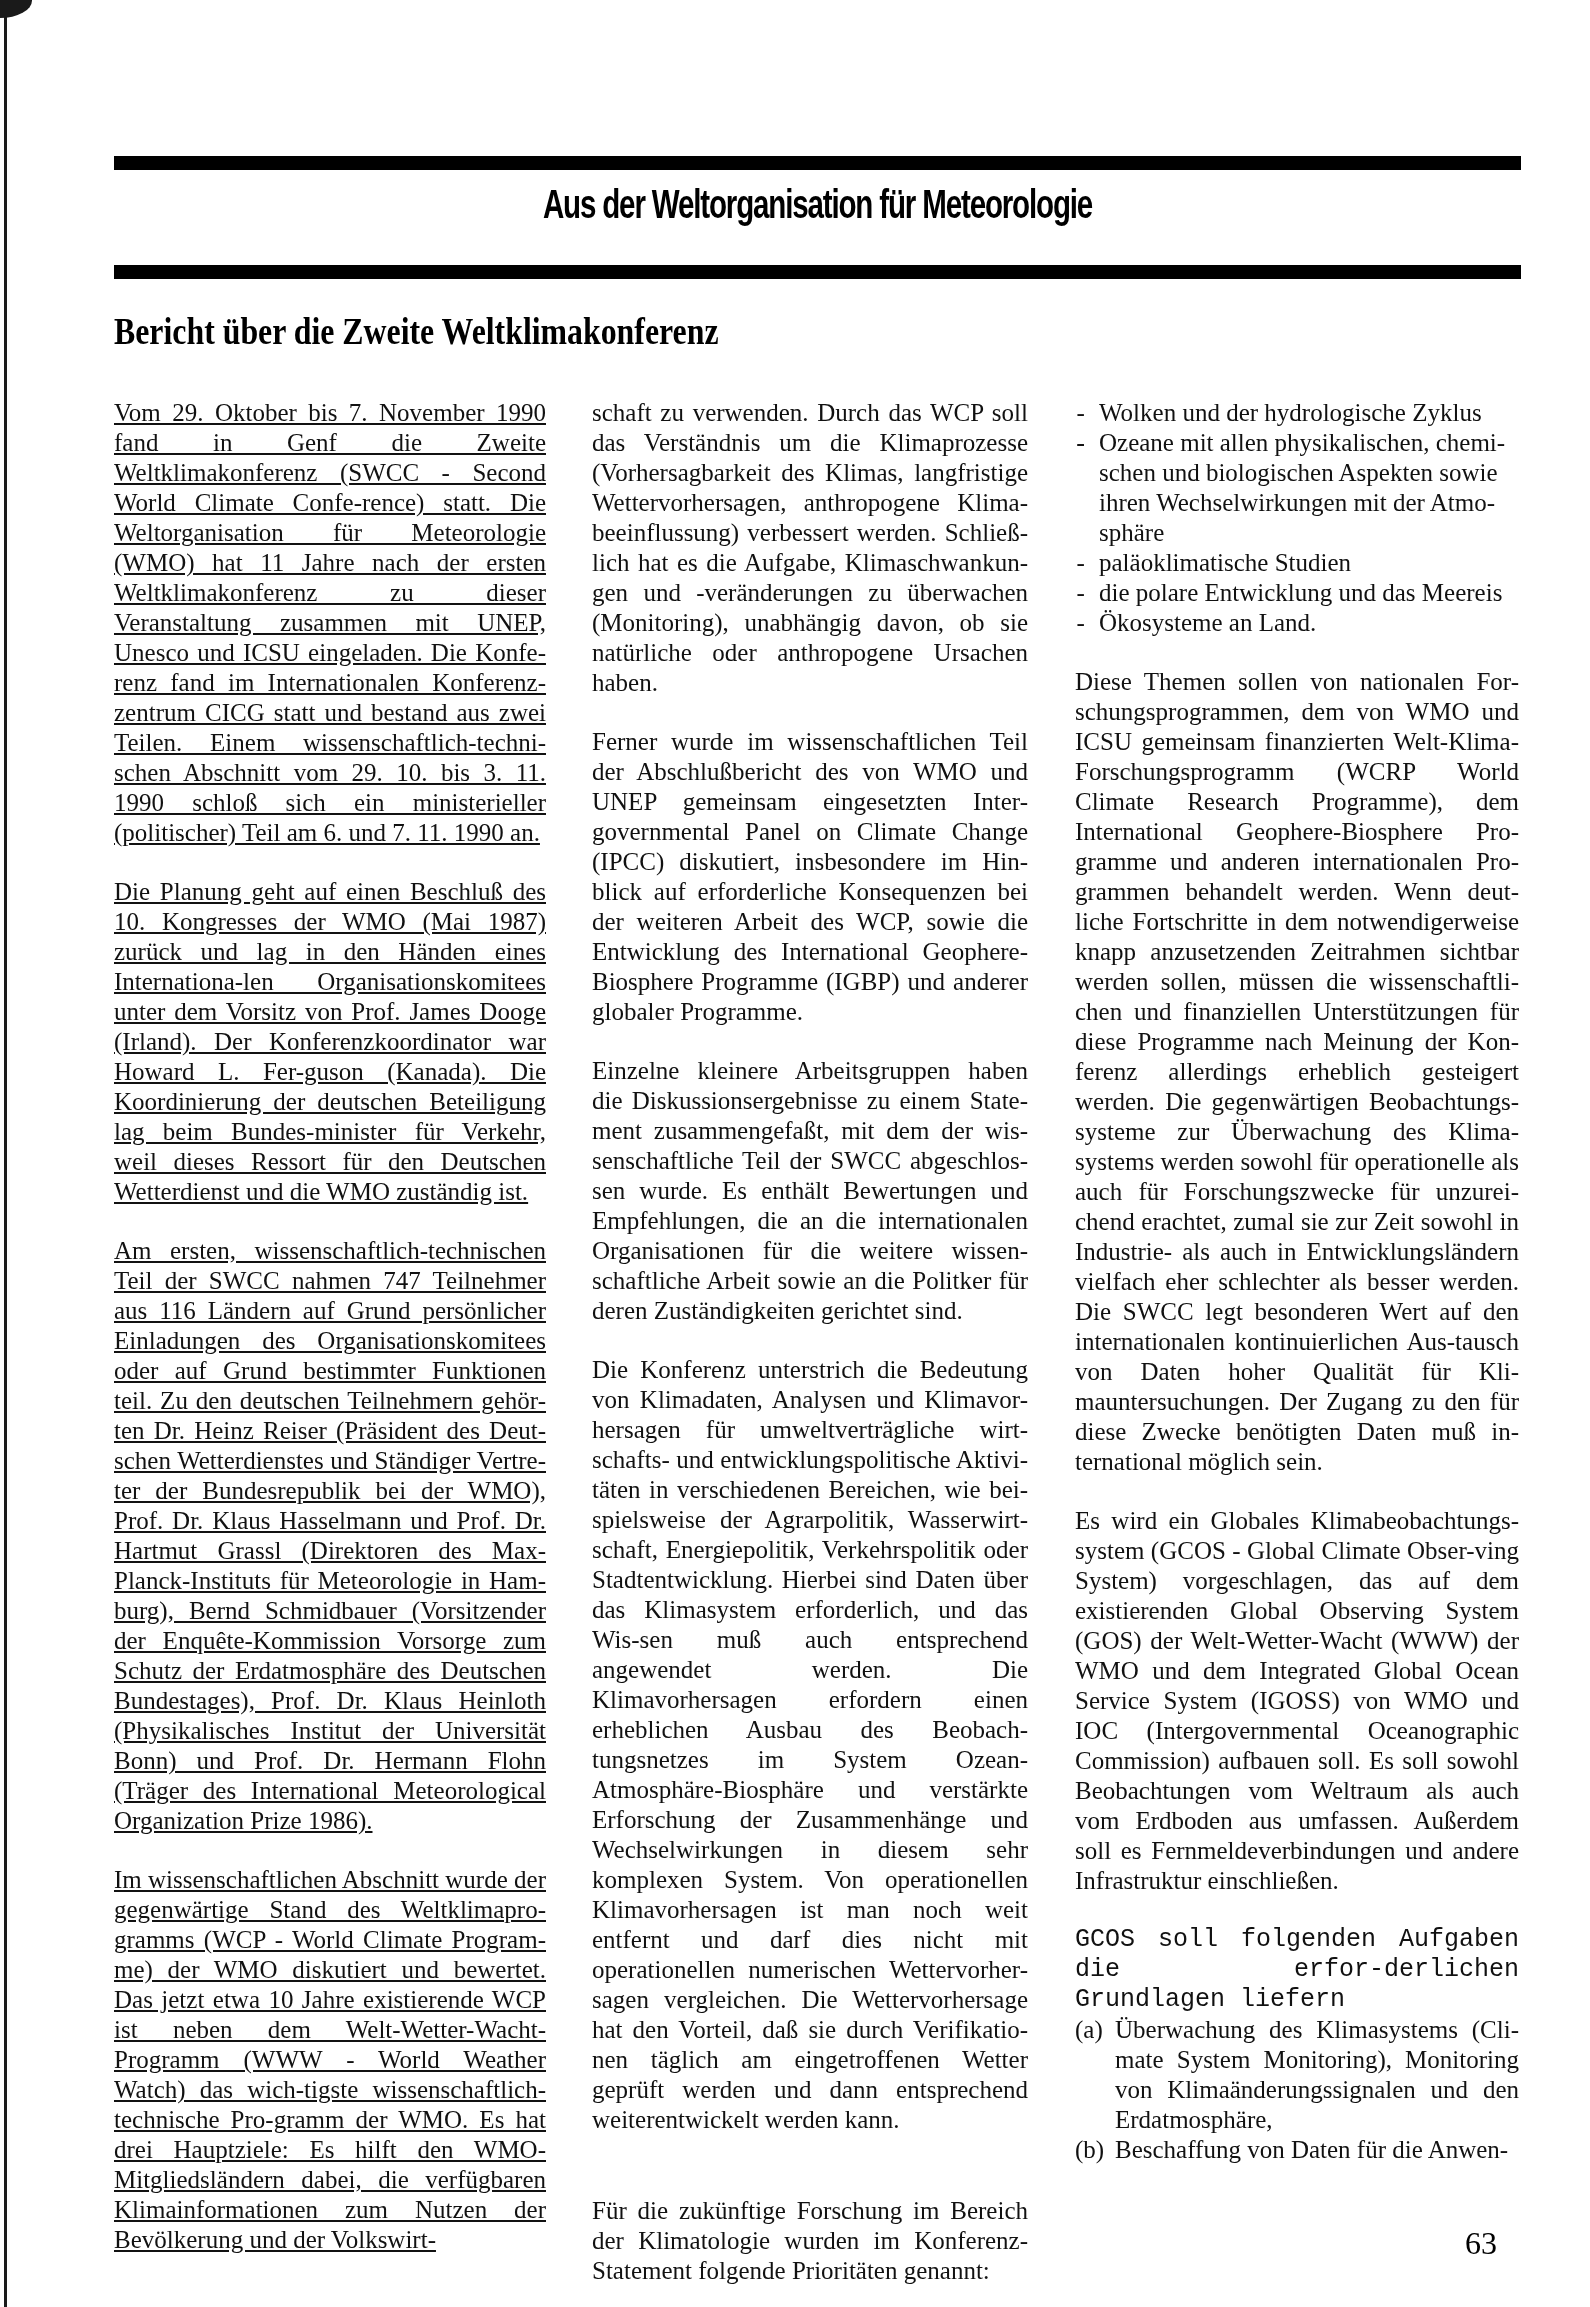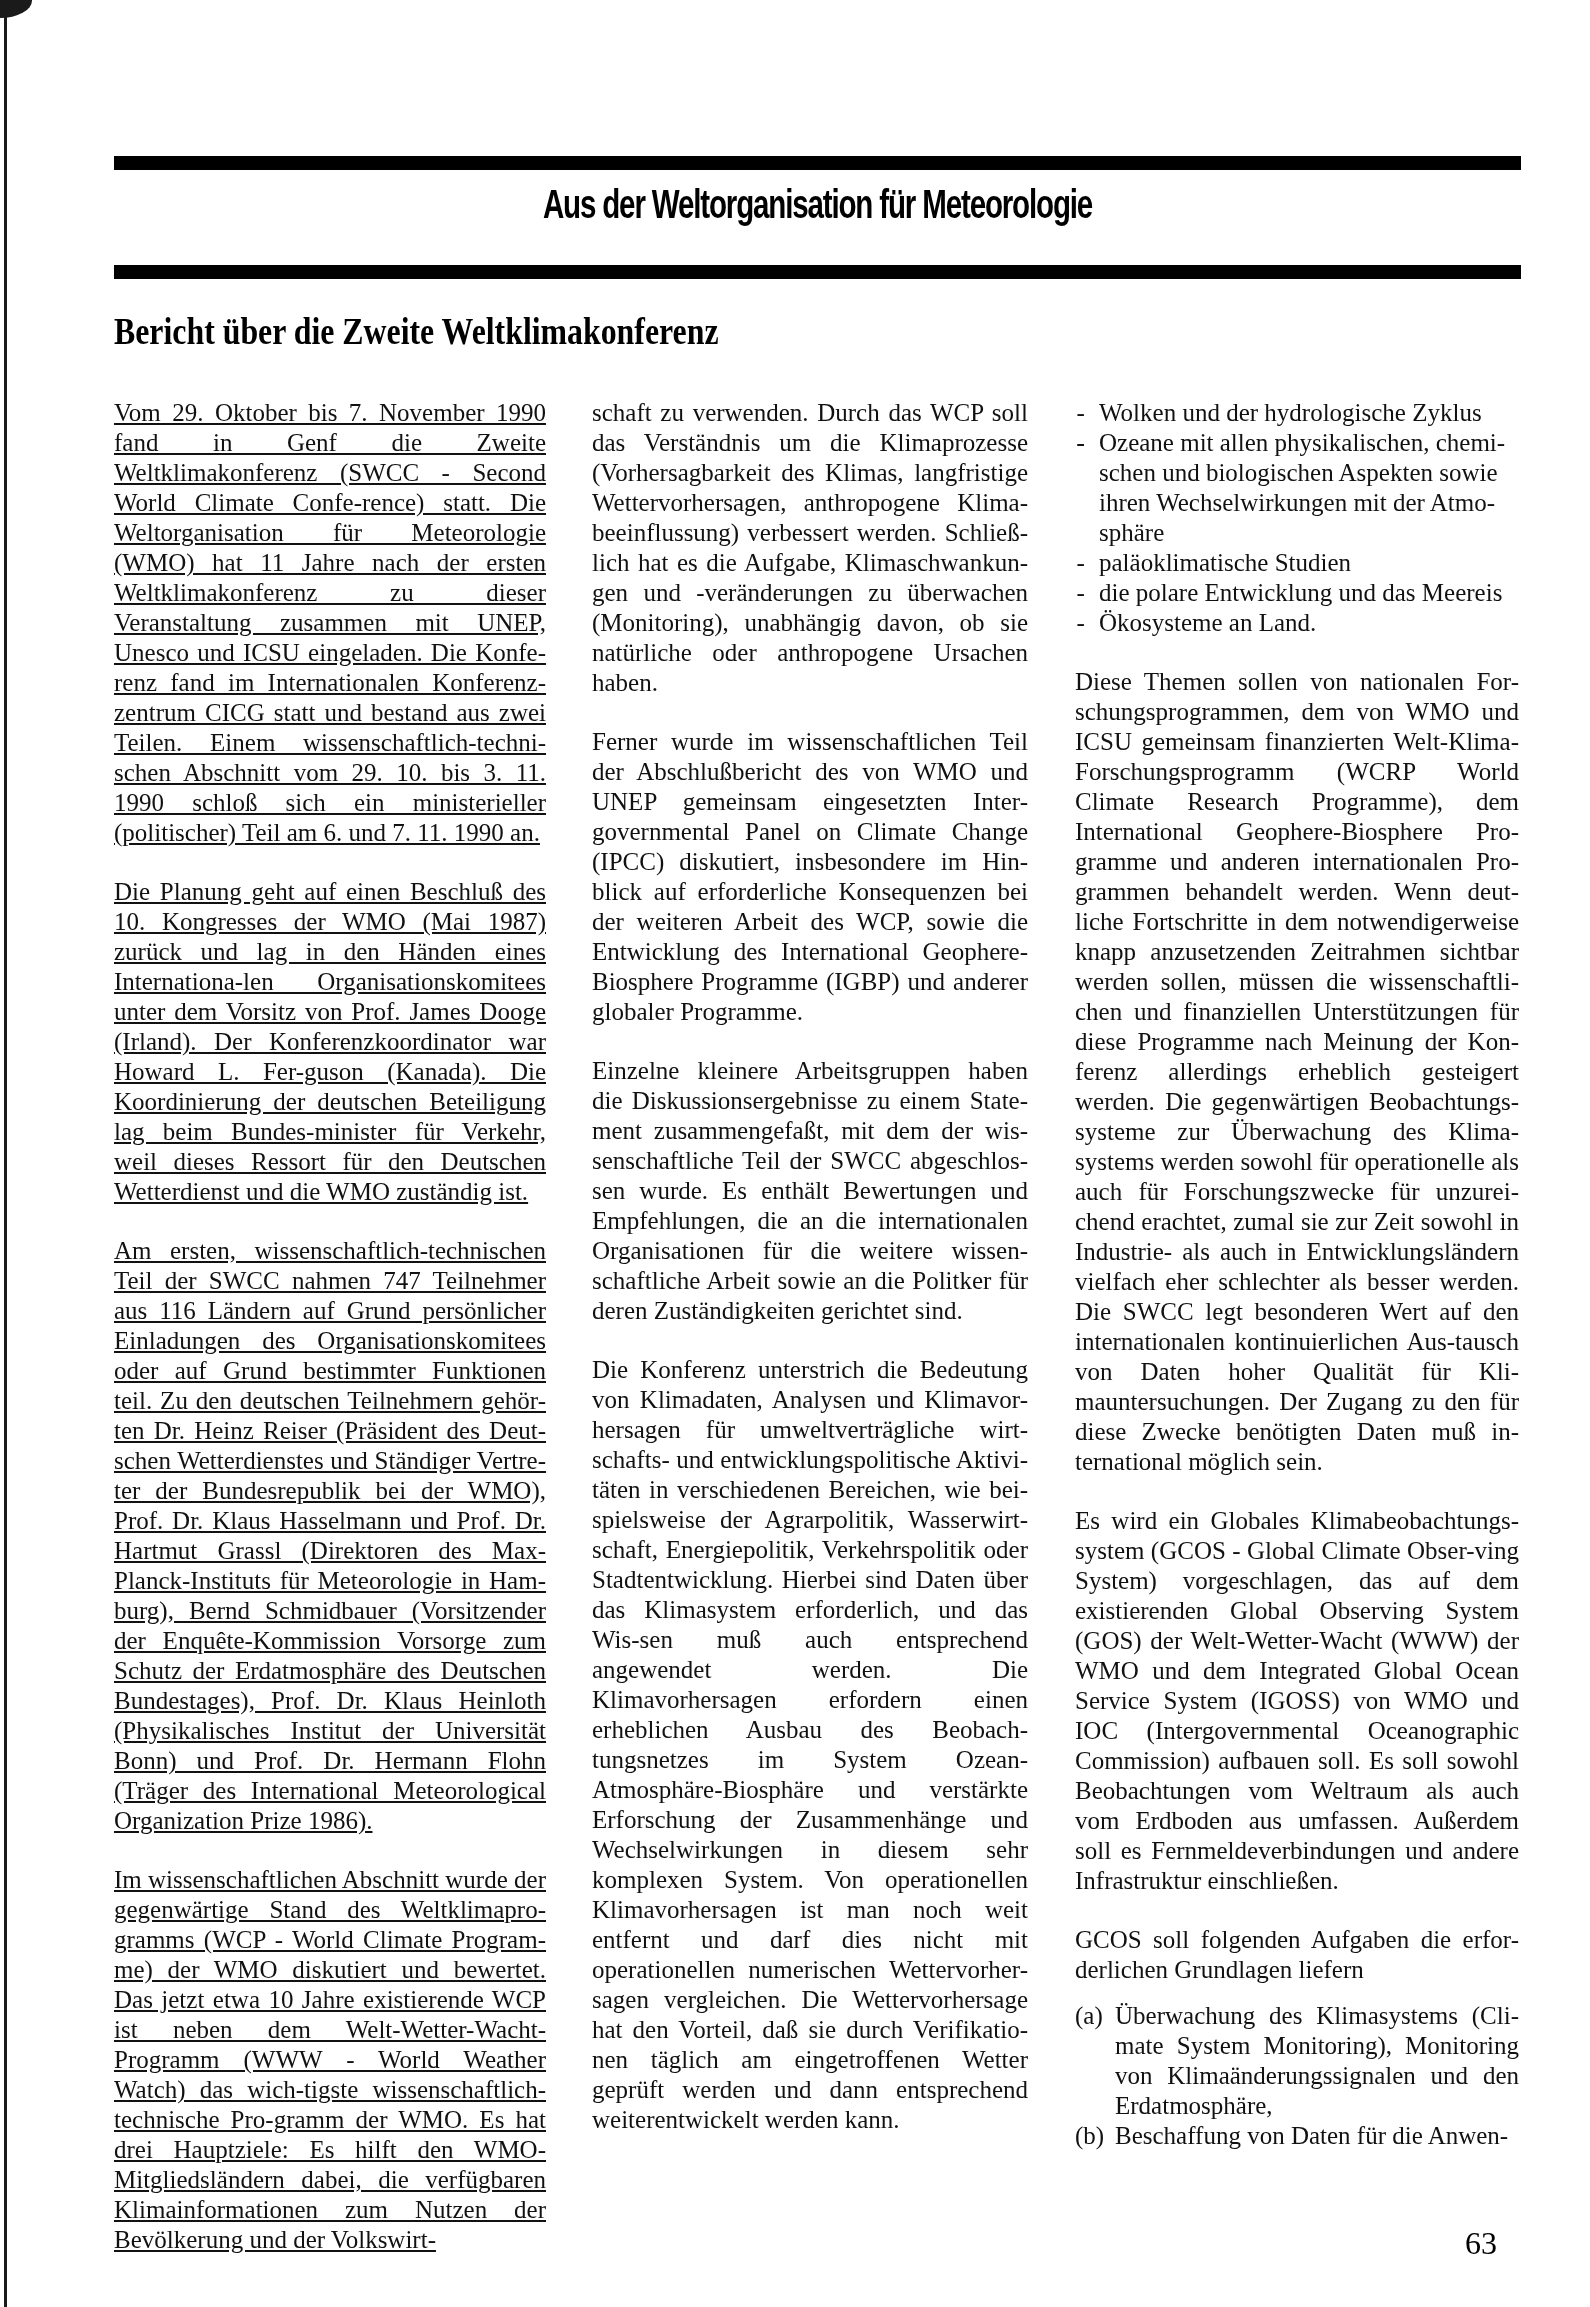--- a/index.html
+++ b/index.html
@@ -90,34 +90,35 @@
   <p>Am ersten, wissenschaftlich-technischen Teil der SWCC nahmen 747 Teilnehmer aus 116 Ländern auf Grund persönlicher Einladungen des Organisationskomitees oder auf Grund bestimmter Funktionen teil. Zu den deutschen Teilnehmern gehör-ten Dr. Heinz Reiser (Präsident des Deut-schen Wetterdienstes und Ständiger Vertre-ter der Bundesrepublik bei der WMO), Prof. Dr. Klaus Hasselmann und Prof. Dr. Hartmut Grassl (Direktoren des Max-Planck-Instituts für Meteorologie in Ham-burg), Bernd Schmidbauer (Vorsitzender der Enquête-Kommission Vorsorge zum Schutz der Erdatmosphäre des Deutschen Bundestages), Prof. Dr. Klaus Heinloth (Physikalisches Institut der Universität Bonn) und Prof. Dr. Hermann Flohn (Träger des International Meteorological Organization Prize 1986).</p>
   <p>Im wissenschaftlichen Abschnitt wurde der gegenwärtige Stand des Weltklimapro-gramms (WCP - World Climate Program-me) der WMO diskutiert und bewertet. Das jetzt etwa 10 Jahre existierende WCP ist neben dem Welt-Wetter-Wacht-Programm (WWW - World Weather Watch) das wich-tigste wissenschaftlich-technische Pro-gramm der WMO. Es hat drei Hauptziele: Es hilft den WMO-Mitgliedsländern dabei, die verfügbaren Klimainformationen zum Nutzen der Bevölkerung und der Volkswirt-</p>
 </div>
 
 <div class="column col2">
   <p>schaft zu verwenden. Durch das WCP soll das Verständnis um die Klimaprozesse (Vorhersagbarkeit des Klimas, langfristige Wettervorhersagen, anthropogene Klima-beeinflussung) verbessert werden. Schließ-lich hat es die Aufgabe, Klimaschwankun-gen und -veränderungen zu überwachen (Monitoring), unabhängig davon, ob sie natürliche oder anthropogene Ursachen haben.</p>
   <p>Ferner wurde im wissenschaftlichen Teil der Abschlußbericht des von WMO und UNEP gemeinsam eingesetzten Inter-governmental Panel on Climate Change (IPCC) diskutiert, insbesondere im Hin-blick auf erforderliche Konsequenzen bei der weiteren Arbeit des WCP, sowie die Entwicklung des International Geophere-Biosphere Programme (IGBP) und anderer globaler Programme.</p>
   <p>Einzelne kleinere Arbeitsgruppen haben die Diskussionsergebnisse zu einem State-ment zusammengefaßt, mit dem der wis-senschaftliche Teil der SWCC abgeschlos-sen wurde. Es enthält Bewertungen und Empfehlungen, die an die internationalen Organisationen für die weitere wissen-schaftliche Arbeit sowie an die Politker für deren Zuständigkeiten gerichtet sind.</p>
   <p>Die Konferenz unterstrich die Bedeutung von Klimadaten, Analysen und Klimavor-hersagen für umweltverträgliche wirt-schafts- und entwicklungspolitische Aktivi-täten in verschiedenen Bereichen, wie bei-spielsweise der Agrarpolitik, Wasserwirt-schaft, Energiepolitik, Verkehrspolitik oder Stadtentwicklung. Hierbei sind Daten über das Klimasystem erforderlich, und das Wis-sen muß auch entsprechend angewendet werden. Die Klimavorhersagen erfordern einen erheblichen Ausbau des Beobach-tungsnetzes im System Ozean-Atmosphäre-Biosphäre und verstärkte Erforschung der Zusammenhänge und Wechselwirkungen in diesem sehr komplexen System. Von operationellen Klimavorhersagen ist man noch weit entfernt und darf dies nicht mit operationellen numerischen Wettervorher-sagen vergleichen. Die Wettervorhersage hat den Vorteil, daß sie durch Verifikatio-nen täglich am eingetroffenen Wetter geprüft werden und dann entsprechend weiterentwickelt werden kann.</p>
   <div class="spacer-lg"></div>
+  <p>Für die zukünftige Forschung im Bereich der Klimatologie wurden im Konferenz-Statement folgende Prioritäten genannt:</p>
 </div>
 
 <div class="column col3">
   <ul class="dash-list">
     <li><span class="bullet">-</span><span>Wolken und der hydrologische Zyklus</span></li>
     <li><span class="bullet">-</span></li>
     <li><span class="bullet">-</span><span>Ozeane mit allen physikalischen, chemi-schen und biologischen Aspekten sowie ihren Wechselwirkungen mit der Atmo-sphäre</span></li>
     <li><span class="bullet">-</span><span>paläoklimatische Studien</span></li>
     <li><span class="bullet">-</span><span>die polare Entwicklung und das Meereis</span></li>
     <li><span class="bullet">-</span><span>Ökosysteme an Land.</span></li>
   </ul>
   <p>Diese Themen sollen von nationalen For-schungsprogrammen, dem von WMO und ICSU gemeinsam finanzierten Welt-Klima-Forschungsprogramm (WCRP World Climate Research Programme), dem International Geophere-Biosphere Pro-gramme und anderen internationalen Pro-grammen behandelt werden. Wenn deut-liche Fortschritte in dem notwendigerweise knapp anzusetzenden Zeitrahmen sichtbar werden sollen, müssen die wissenschaftli-chen und finanziellen Unterstützungen für diese Programme nach Meinung der Kon-ferenz allerdings erheblich gesteigert werden. Die gegenwärtigen Beobachtungs-systeme zur Überwachung des Klima-systems werden sowohl für operationelle als auch für Forschungszwecke für unzurei-chend erachtet, zumal sie zur Zeit sowohl in Industrie- als auch in Entwicklungsländern vielfach eher schlechter als besser werden. Die SWCC legt besonderen Wert auf den internationalen kontinuierlichen Aus-tausch von Daten hoher Qualität für Kli-mauntersuchungen. Der Zugang zu den für diese Zwecke benötigten Daten muß in-ternational möglich sein.</p>
   <p>Es wird ein Globales Klimabeobachtungs-system (GCOS - Global Climate Obser-ving System) vorgeschlagen, das auf dem existierenden Global Observing System (GOS) der Welt-Wetter-Wacht (WWW) der WMO und dem Integrated Global Ocean Service System (IGOSS) von WMO und IOC (Intergovernmental Oceanographic Commission) aufbauen soll. Es soll sowohl Beobachtungen vom Weltraum als auch vom Erdboden aus umfassen. Außerdem soll es Fernmeldeverbindungen und andere Infrastruktur einschließen.</p>
-  <p style="margin-bottom:16px;">GCOS soll folgenden Aufgaben die erfor-derlichen Grundlagen liefern</p>
+  <p style="margin-bottom:0;font-family:Liberation Mono, monospace;">GCOS soll folgenden Aufgaben die erfor-derlichen Grundlagen liefern</p>
   <ul class="alpha-list">
     <li><span class="marker">(a)</span><span>Überwachung des Klimasystems (Cli-mate System Monitoring), Monitoring von Klimaänderungssignalen und den Erdatmosphäre,</span></li>
     <li><span class="marker">(b)</span><span>Beschaffung von Daten für die Anwen-</span></li>
   </ul>
 </div>
 
 <div class="page-number">63</div>
 
 
 </body></html>

